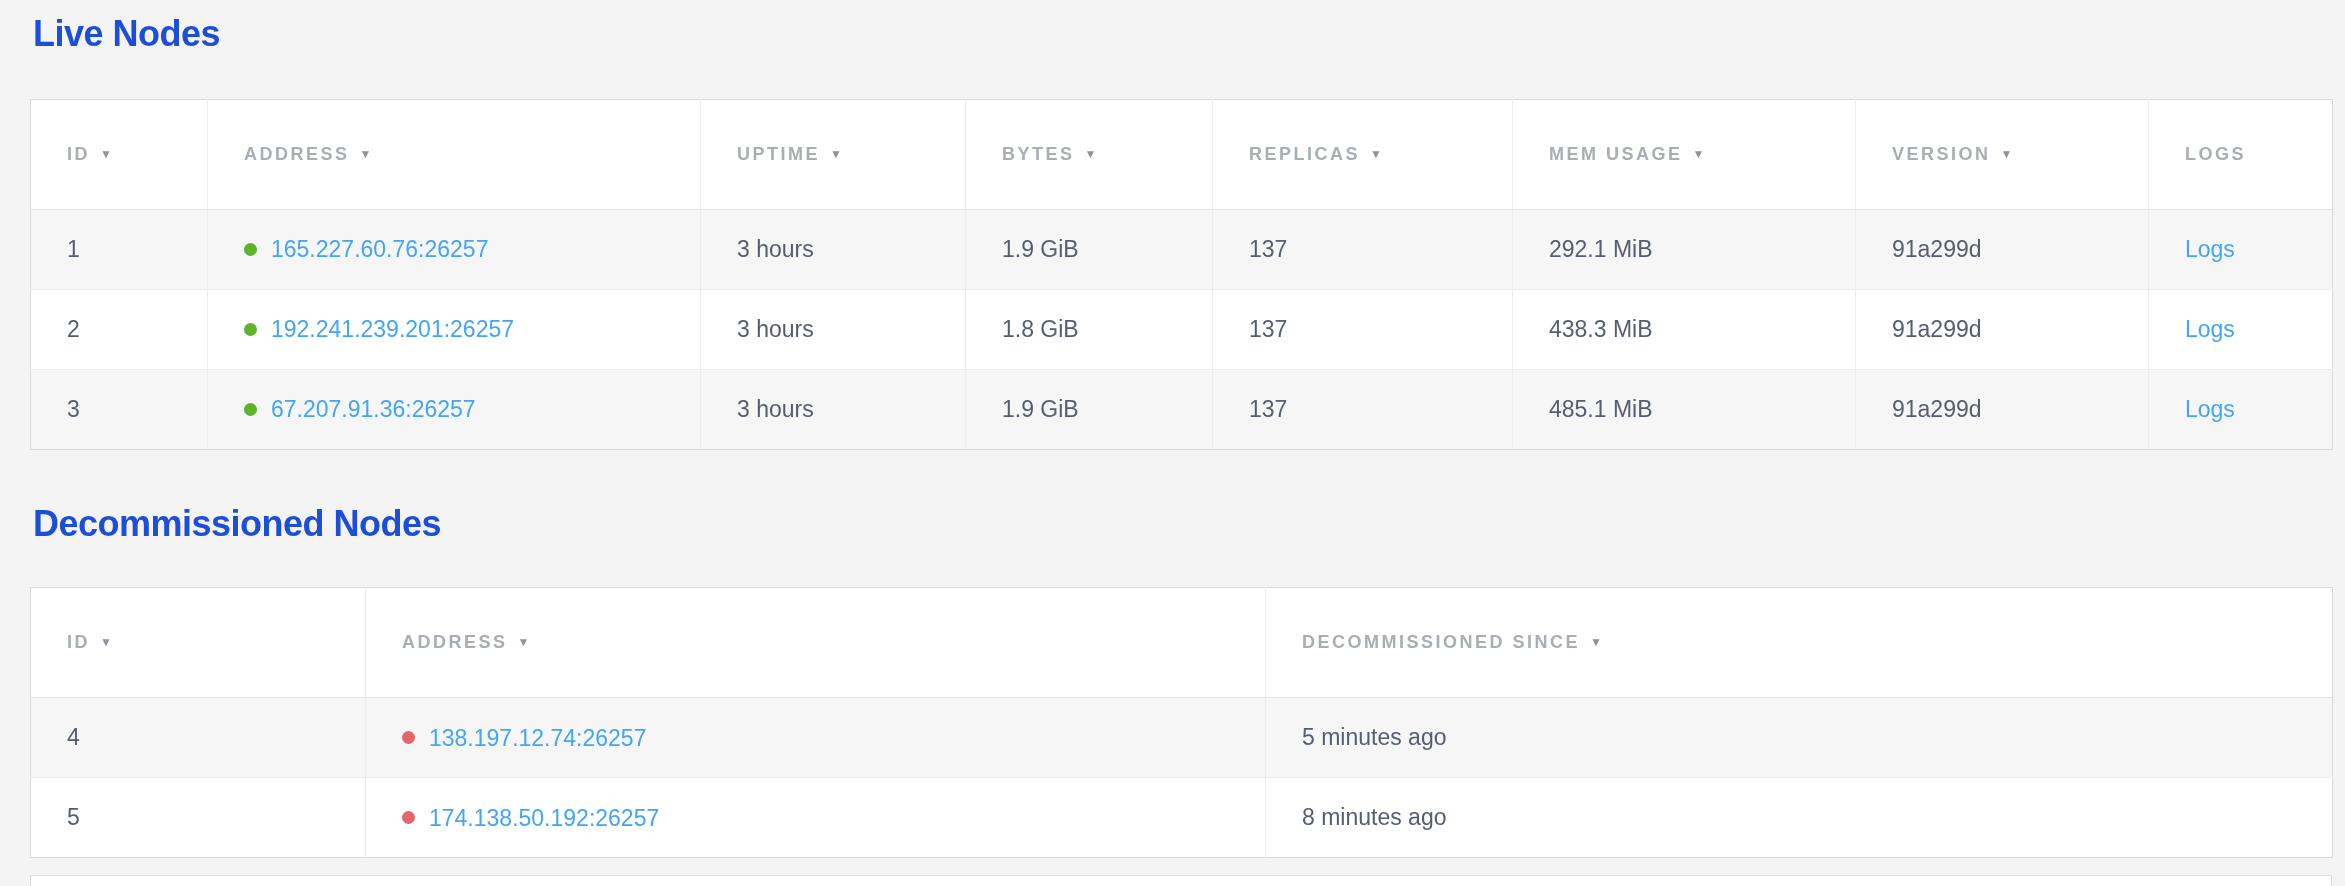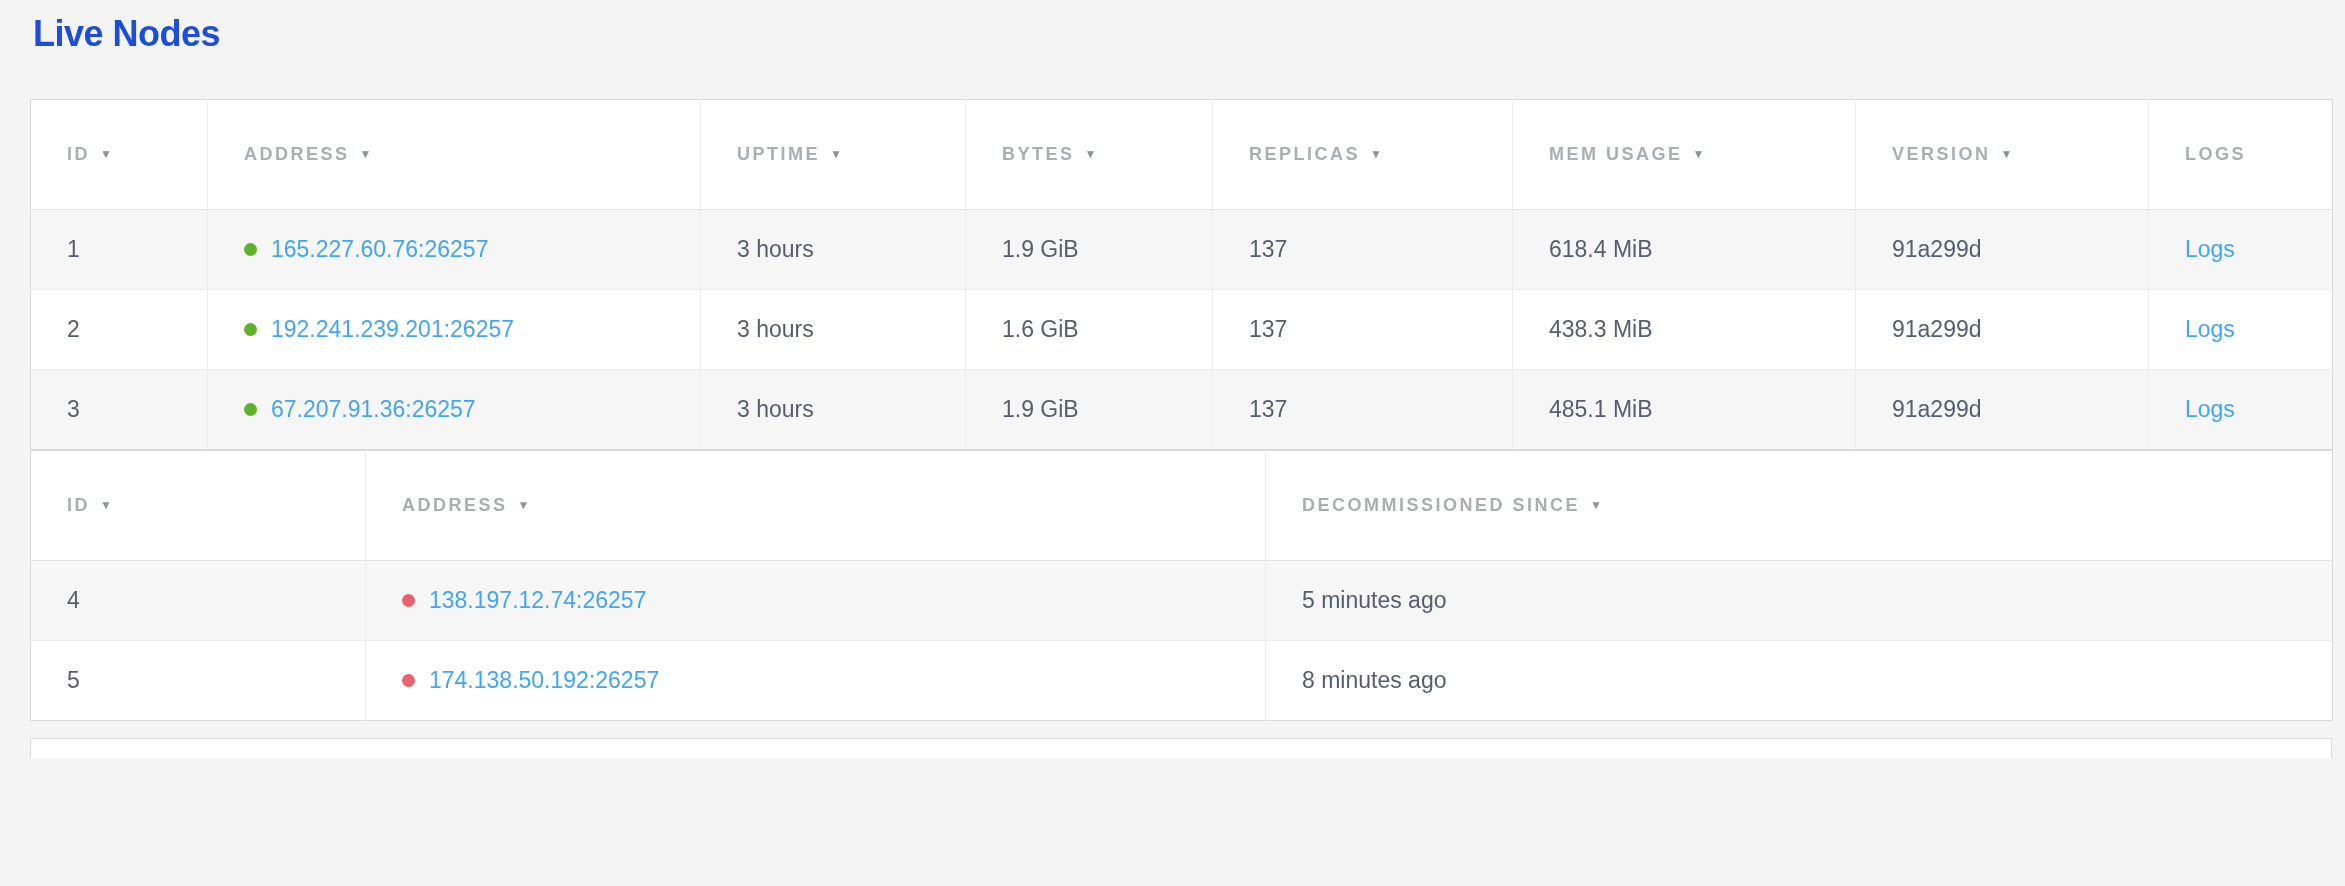--- a/index.html
+++ b/index.html
@@ -95,32 +95,32 @@
       </thead>
       <tbody id="live-body">
   <tr>
     <td>1</td>
     <td>
       <span class="dot live"></span><a class="link">165.227.60.76:26257</a>
     </td>
     <td>3 hours</td>
     <td>1.9 GiB</td>
     <td>137</td>
-    <td>618.4 MiB</td>
+    <td>292.1 MiB</td>
     <td>91a299d</td>
     <td><a class="link">Logs</a></td>
   </tr>
 
   <tr>
     <td>2</td>
     <td>
       <span class="dot live"></span><a class="link">192.241.239.201:26257</a>
     </td>
     <td>3 hours</td>
-    <td>1.6 GiB</td>
+    <td>1.8 GiB</td>
     <td>137</td>
     <td>438.3 MiB</td>
     <td>91a299d</td>
     <td><a class="link">Logs</a></td>
   </tr>
 
   <tr>
     <td>3</td>
     <td>
       <span class="dot live"></span><a class="link">67.207.91.36:26257</a>
@@ -130,20 +130,21 @@
     <td>137</td>
     <td>485.1 MiB</td>
     <td>91a299d</td>
     <td><a class="link">Logs</a></td>
   </tr>
 </tbody>
     </table>
   </section>
 
   <section>
+    <h2 class="section-title second">Decommissioned Nodes</h2>
     <table class="nodes">
       <colgroup>
         <col style="width:335px">
           <col style="width:900px">
           <col style="width:1067px">
       </colgroup>
       <thead>
         <tr>
           <th><span>ID</span><span class="sort-arrow">▼</span></th>
           <th><span>ADDRESS</span><span class="sort-arrow">▼</span></th>

